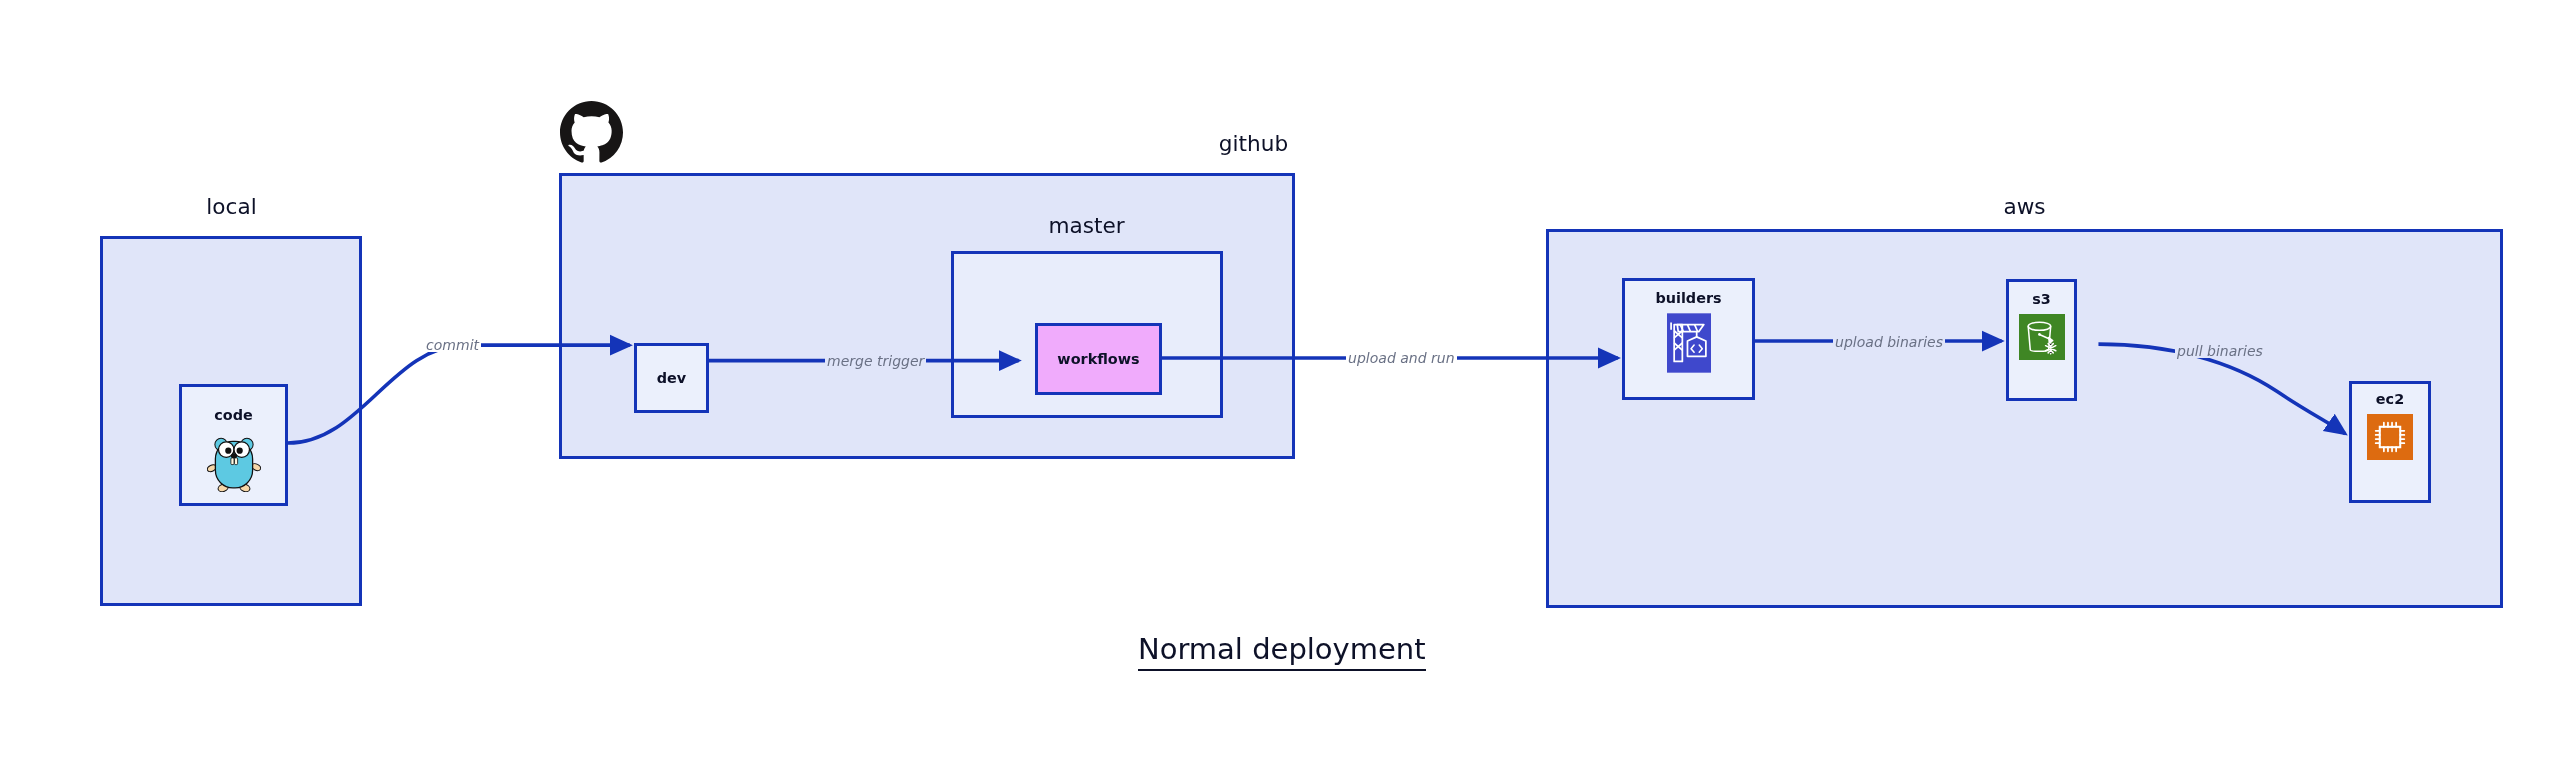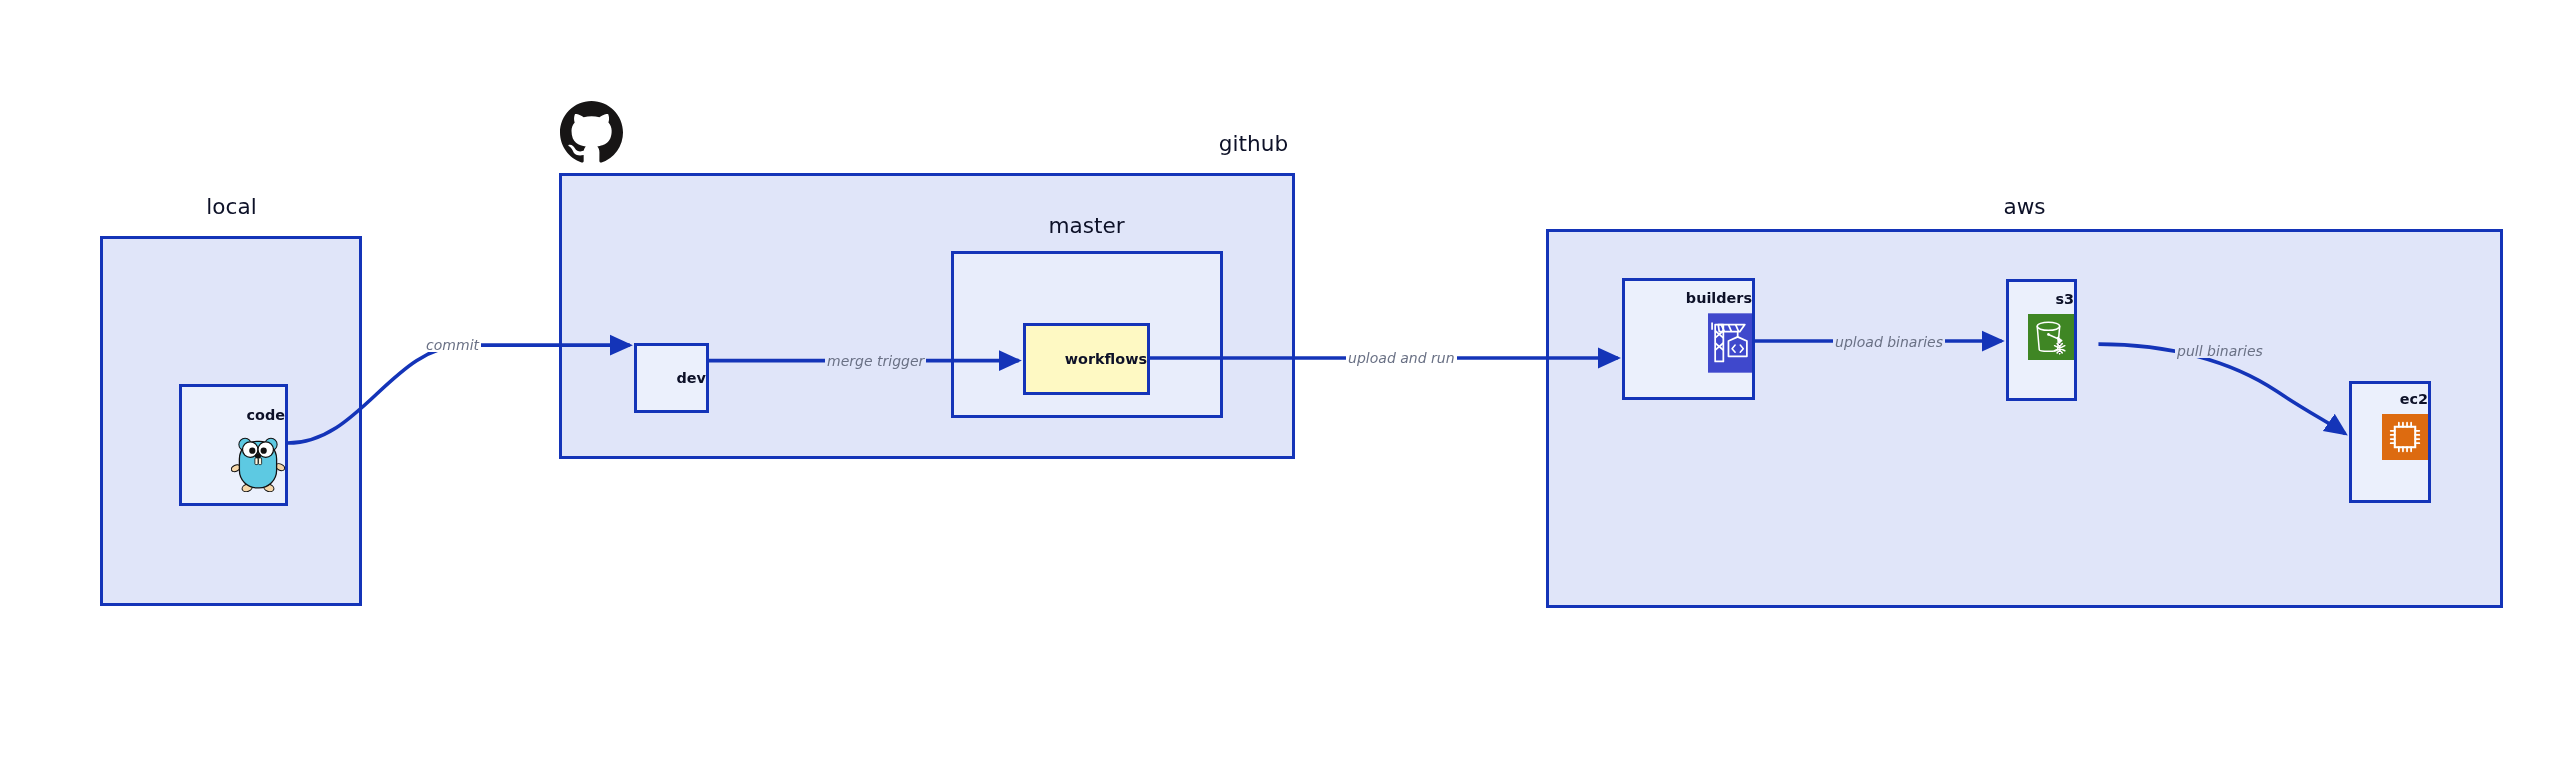--- a/index.html
+++ b/index.html
@@ -6,22 +6,22 @@
   body{width:2604px;height:781px;position:relative;overflow:hidden;
        font-family:"DejaVu Sans","Liberation Sans",sans-serif;}
   #stage{position:absolute;inset:0;width:2604px;height:781px;}
 
   .cluster{position:absolute;box-sizing:border-box;border:3.6px solid #1434B8;background:#E0E5F9;}
   .cluster.sub{background:#E8EDFB;border-width:3.1px;}
   .cluster-label{position:absolute;color:#0D1128;font-size:21.6px;line-height:1;
                  white-space:nowrap;text-align:center;}
 
   .node{position:absolute;box-sizing:border-box;border:3.6px solid #1434B8;
-        background:#EBF0FC;display:flex;flex-direction:column;align-items:flex-end;}
-  .node.white{background:#fef9c3;}
+        background:#EBF0FC;display:flex;flex-direction:column;align-items:center;}
+  .node.white{background:#f0abfc;margin-left:12px;}
   .node-label{color:#0D1128;font-size:14.4px;font-weight:bold;line-height:1;white-space:nowrap;}
 
   .edge-label{position:absolute;color:#6A7185;font-size:14px;font-style:italic;
               line-height:1;white-space:nowrap;background:#ffffff;padding:0 2.1px;}
   .edge-label.onblue{background:#E0E5F9;}
 
   #title{position:absolute;color:#0D1128;font-size:29px;line-height:1;white-space:nowrap;}
   #title span{border-bottom:2.6px solid #0D1128;padding-bottom:3.1px;}
 
   svg.overlay{position:absolute;left:0;top:0;width:2604px;height:781px;
@@ -171,15 +171,18 @@
     <svg width="63" height="63" viewBox="0 0 16 16">
       <path fill="#171515" d="M8 0C3.58 0 0 3.58 0 8c0 3.54 2.29 6.53 5.47 7.59.4.07.55-.17.55-.38
         0-.19-.01-.82-.01-1.49-2.01.37-2.53-.49-2.69-.94-.09-.23-.48-.94-.82-1.13-.28-.15-.68-.52-.01-.53.63-.01
         1.08.58 1.23.82.72 1.21 1.87.87 2.33.66.07-.52.28-.87.51-1.07-1.78-.2-3.64-.89-3.64-3.95
         0-.87.31-1.59.82-2.15-.08-.2-.36-1.02.08-2.12 0 0 .67-.21 2.2.82.64-.18 1.32-.27 2-.27s1.36.09 2
         .27c1.53-1.04 2.2-.82 2.2-.82.44 1.1.16 1.92.08 2.12.51.56.82 1.27.82 2.15 0 3.07-1.87 3.75-3.65
         3.95.29.25.54.73.54 1.48 0 1.07-.01 1.93-.01 2.2 0 .21.15.46.55.38A8.01 8.01 0 0 0 16 8c0-4.42-3.58-8-8-8z"></path>
     </svg>
   </div>
 
+  <div id="title" style="left:1138px;top:635px;">
+    <span>Normal deployment</span>
+  </div>
 
 </div>
 
 
 </body></html>

